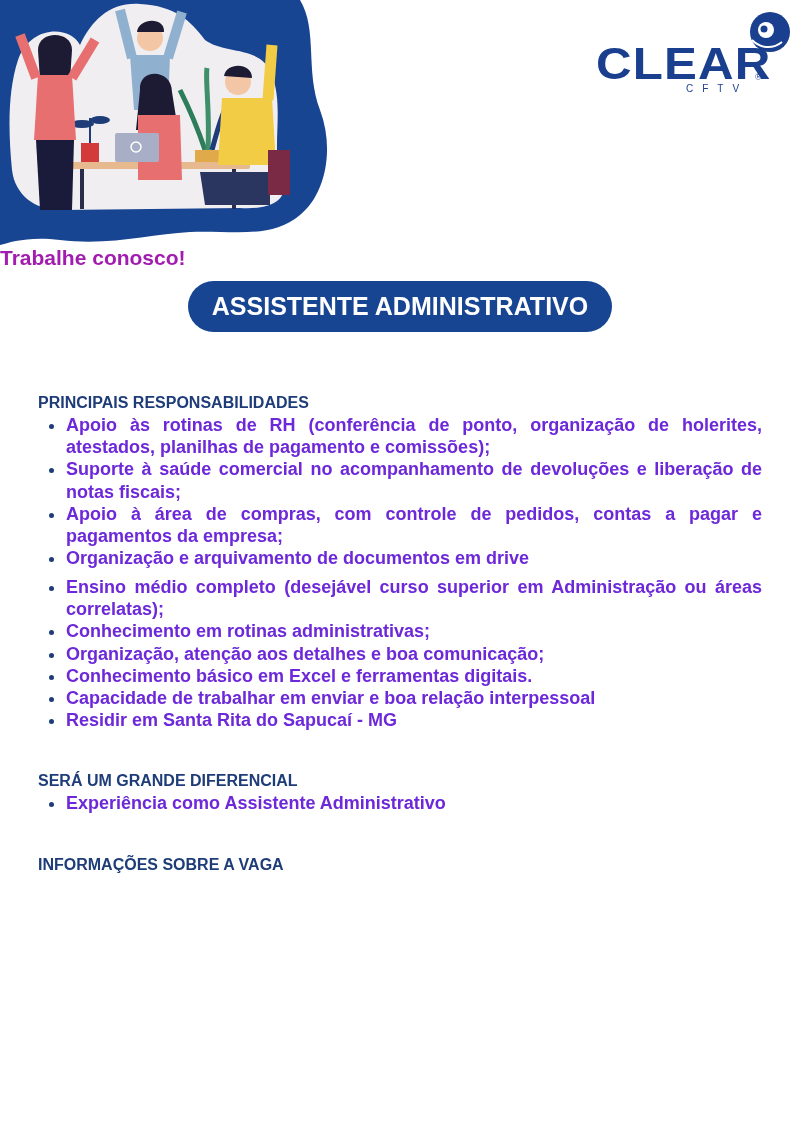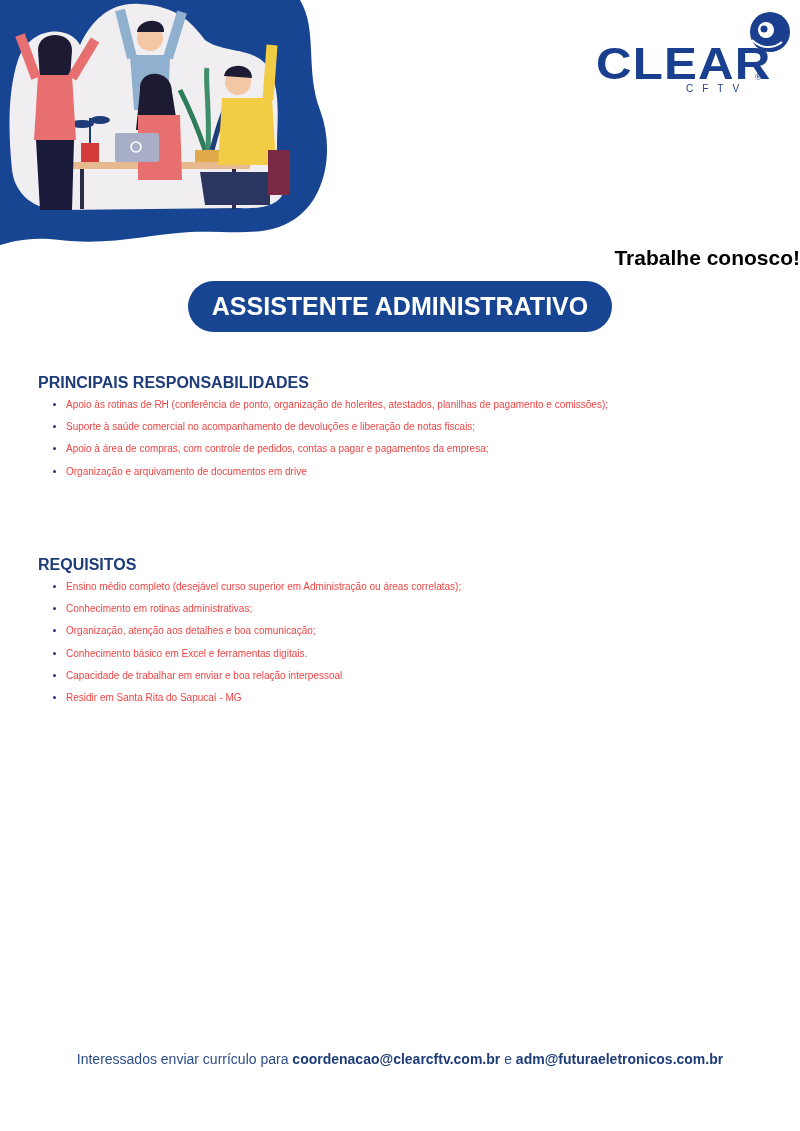--- a/index.html
+++ b/index.html
@@ -6,29 +6,29 @@
   body { width: 800px; height: 1131px; background: #ffffff; position: relative; overflow: hidden;
          font-family: "Liberation Sans", "DejaVu Sans", sans-serif; color: #1d3c78; }
   .hero { position: absolute; left: 0; top: 0; width: 340px; height: 250px; }
   .logo { position: absolute; left: 592px; top: 12px; width: 200px; height: 80px; }
   .logo-text { position: absolute; left: 4px; top: 30px; font-family: "Liberation Sans", sans-serif;
                font-weight: 700; font-size: 44px; letter-spacing: 1px; color: #1a3f8f; line-height: 1;
                transform: scaleX(1.12); transform-origin: left; }
   .logo-sub { position: absolute; left: 94px; top: 71px; font-size: 10px; letter-spacing: 9px; color: #1a3f8f; }
   .logo-reg { position: absolute; left: 163px; top: 60px; font-size: 9px; color: #1a3f8f; }
   .logo-swirl { position: absolute; left: 156px; top: 0px; width: 42px; height: 42px; }
-  .headline { position: absolute; top: 246px; left: 0; width: 800px; text-align: right;
-              font-weight: 700; font-size: 21px; color: #000000; }
+  .headline { position: absolute; top: 246px; left: 0; width: 800px; text-align: left;
+              font-weight: 700; font-size: 21px; color: #a21caf; }
   .pill { position: absolute; left: 188px; top: 281px; width: 424px; height: 51px; border-radius: 26px;
           background: #174592; color: #ffffff; font-weight: 700; font-size: 25px;
           display: flex; align-items: center; justify-content: center; }
-  .section { position: absolute; left: 38px; width: 724px; }
+  .section { position: absolute; left: 38px; width: 724px; margin-top: 20px; }
   .section h2 { margin: 0 0 2px 0; font-size: 16px; font-weight: 700; color: #1d3c78; }
   .section ul { margin: 0; padding: 0 0 0 28px; list-style: disc; }
-  .section li { font-size: 10px; line-height: 22.2px; color: #ef4444; text-align: justify; }
+  .section li { font-size: 18px; line-height: 22.2px; color: #6d28d9; text-align: justify; font-weight: bold; }
   .section li::marker { color: #1d3c78; }
   .footer { position: absolute; left: 0; top: 1048px; width: 800px; text-align: center;
             font-size: 14px; line-height: 22px; color: #2c4d88; }
   .footer b { color: #1d3c78; }
 </style>
 </head>
 <body>
 
 <svg class="hero" viewBox="0 0 340 250">
   <path d="M0,0 L300,0 C318,30 305,70 320,110 C335,150 325,195 300,215 C270,240 230,230 190,232 C150,234 110,246 60,240 C30,236 10,242 0,245 Z" fill="#174592"></path>
@@ -96,34 +96,35 @@
   <h2>PRINCIPAIS RESPONSABILIDADES</h2>
   <ul>
     <li>Apoio às rotinas de RH (conferência de ponto, organização de holerites, atestados, planilhas de pagamento e comissões);</li>
     <li>Suporte à saúde comercial no acompanhamento de devoluções e liberação de notas fiscais;</li>
     <li>Apoio à área de compras, com controle de pedidos, contas a pagar e pagamentos da empresa;</li>
     <li>Organização e arquivamento de documentos em drive</li>
   </ul>
 </div>
 
 <div class="section" style="top:556px">
-  <h2>REQUISITOS</h2>
   <ul>
     <li>Ensino médio completo (desejável curso superior em Administração ou áreas correlatas);</li>
     <li>Conhecimento em rotinas administrativas;</li>
     <li>Organização, atenção aos detalhes e boa comunicação;</li>
     <li>Conhecimento básico em Excel e ferramentas digitais.</li>
     <li>Capacidade de trabalhar em enviar e boa relação interpessoal</li>
     <li>Residir em Santa Rita do Sapucaí - MG</li>
   </ul>
 </div>
 
 <div class="section" style="top:752px">
+  <h2>SERÁ UM GRANDE DIFERENCIAL</h2>
+  <ul>
+    <li>Experiência como Assistente Administrativo</li>
+  </ul>
 </div>
 
 <div class="section" style="top:836px">
+  <h2>INFORMAÇÕES SOBRE A VAGA</h2>
 </div>
 
 <div class="footer">
-  <div>
-    <span>Interessados enviar currículo para </span><b>coordenacao@clearcftv.com.br</b><span> e </span><b>adm@futuraeletronicos.com.br</b>
-  </div>
 </div>
 
 </body></html>

